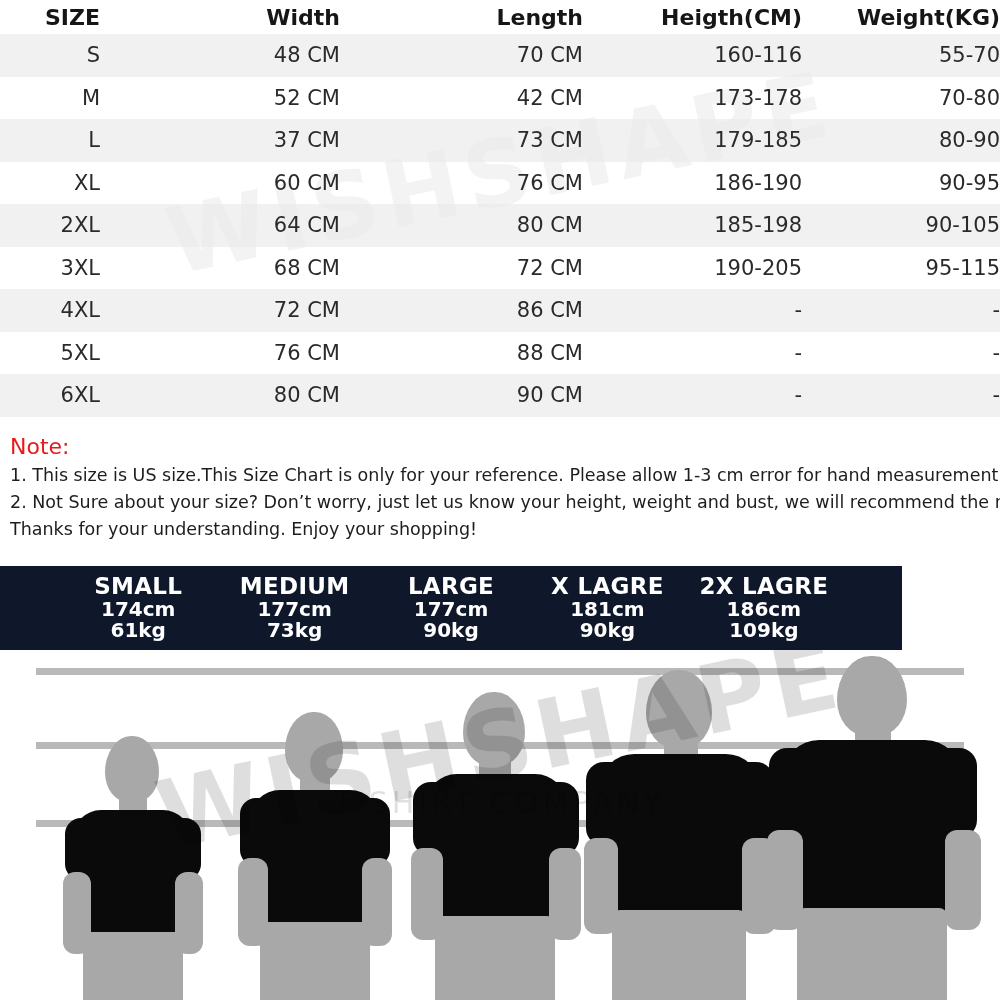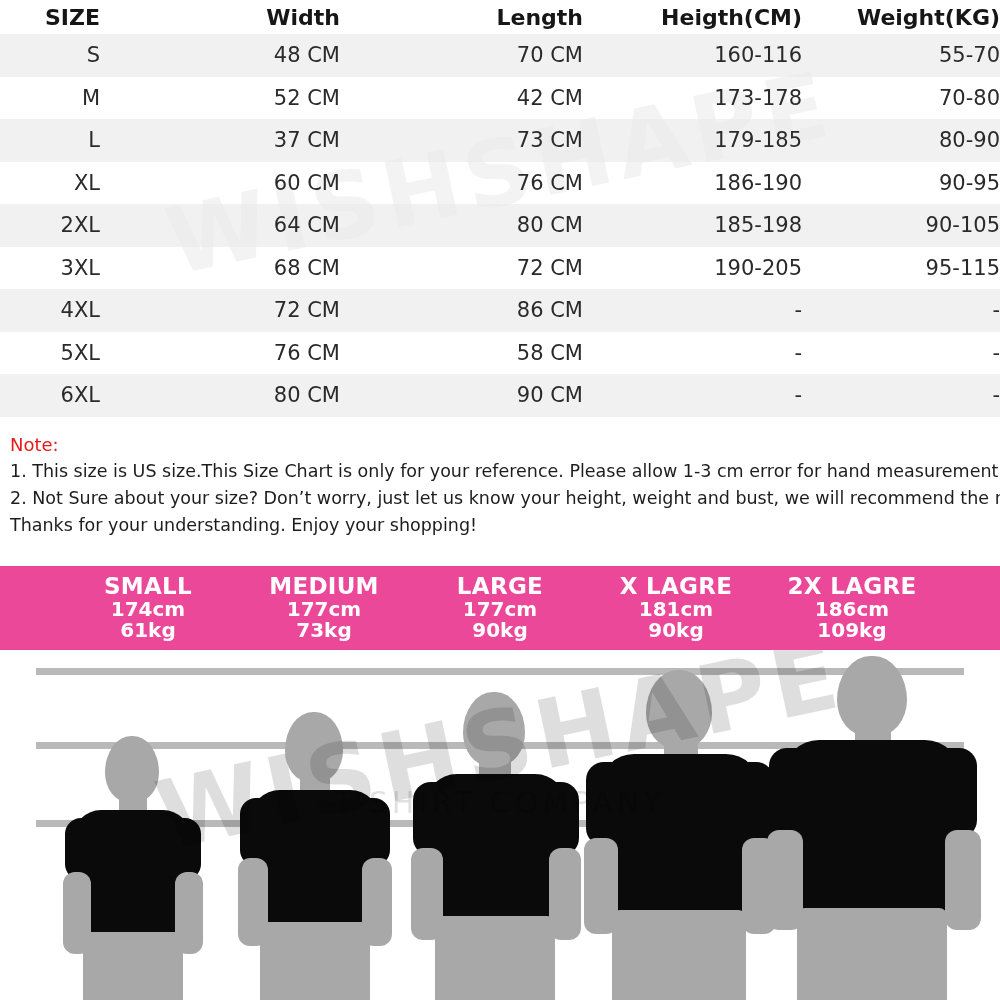--- a/index.html
+++ b/index.html
@@ -71,36 +71,36 @@
   .notes {
     position: absolute;
     top: 428px; left: 0;
     width: 1000px;
     padding: 6px 10px 0 10px;
     z-index: 4;
     background: #ffffff;
   }
   .notes .note-title {
     color: #e8191b;
-    font-size: 18px;
+    font-size: 22px;
     margin-bottom: 3px;
   }
   .notes .note-line {
     color: #1d1d1d;
     font-size: 17.5px;
     line-height: 27px;
     white-space: nowrap;
   }
 
   
   .band {
     position: absolute;
     top: 566px; left: 0;
-    width: 1000px; height: 84px;
-    background: #ec4899;
+    width: 902px; height: 84px;
+    background: #0f172a;
     display: flex;
     align-items: center;
     z-index: 5;
   }
   .band-col {
     flex: 1 1 0;
     text-align: center;
     color: #ffffff;
     line-height: 1.08;
   }
@@ -253,21 +253,21 @@
       <tr class="odd">
         <td>4XL</td>
         <td>72 CM</td>
         <td>86 CM</td>
         <td>-</td>
         <td>-</td>
       </tr>
       <tr class="even">
         <td>5XL</td>
         <td>76 CM</td>
-        <td>58 CM</td>
+        <td>88 CM</td>
         <td>-</td>
         <td>-</td>
       </tr>
       <tr class="odd">
         <td>6XL</td>
         <td>80 CM</td>
         <td>90 CM</td>
         <td>-</td>
         <td>-</td>
       </tr>

